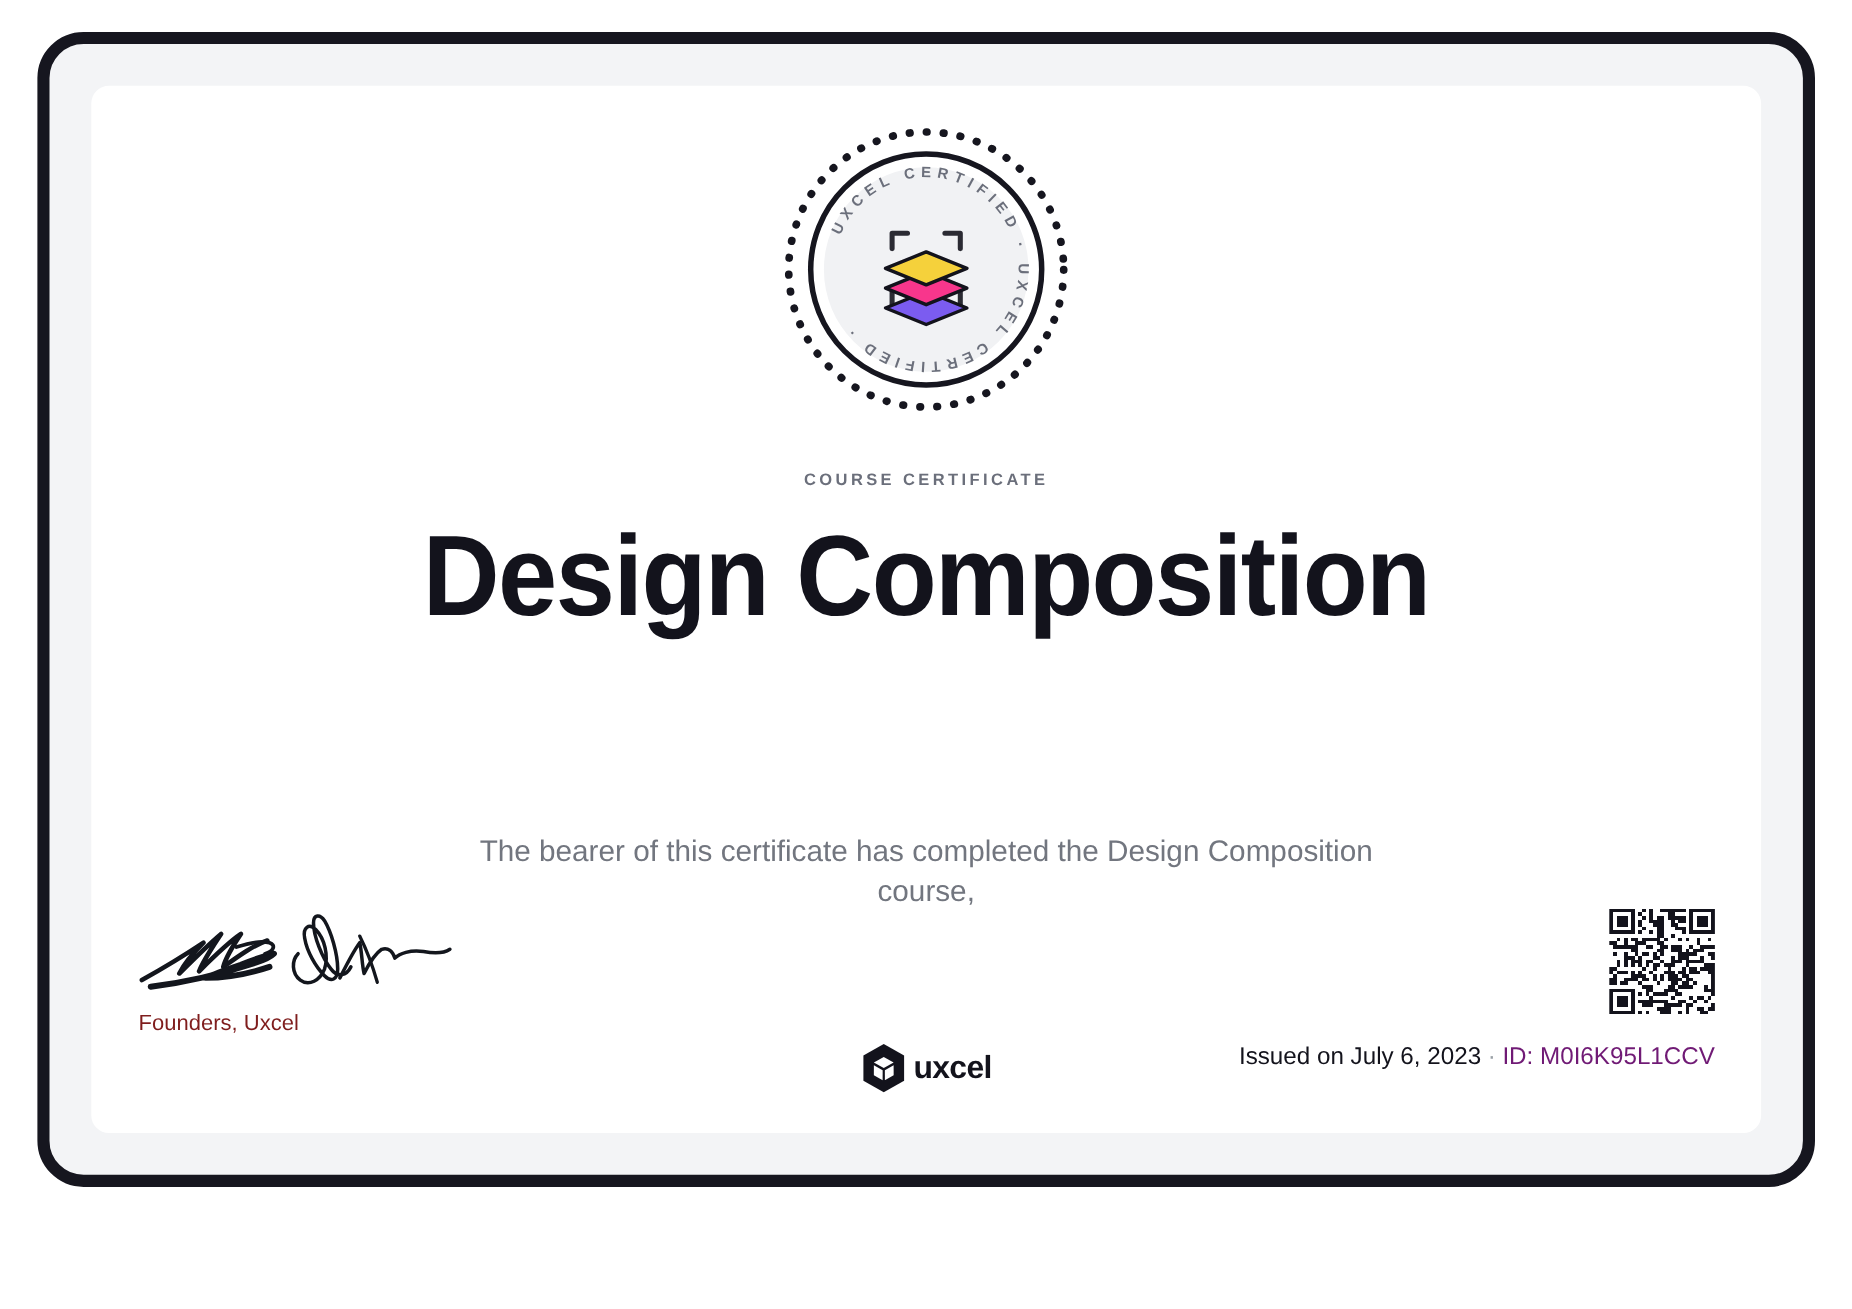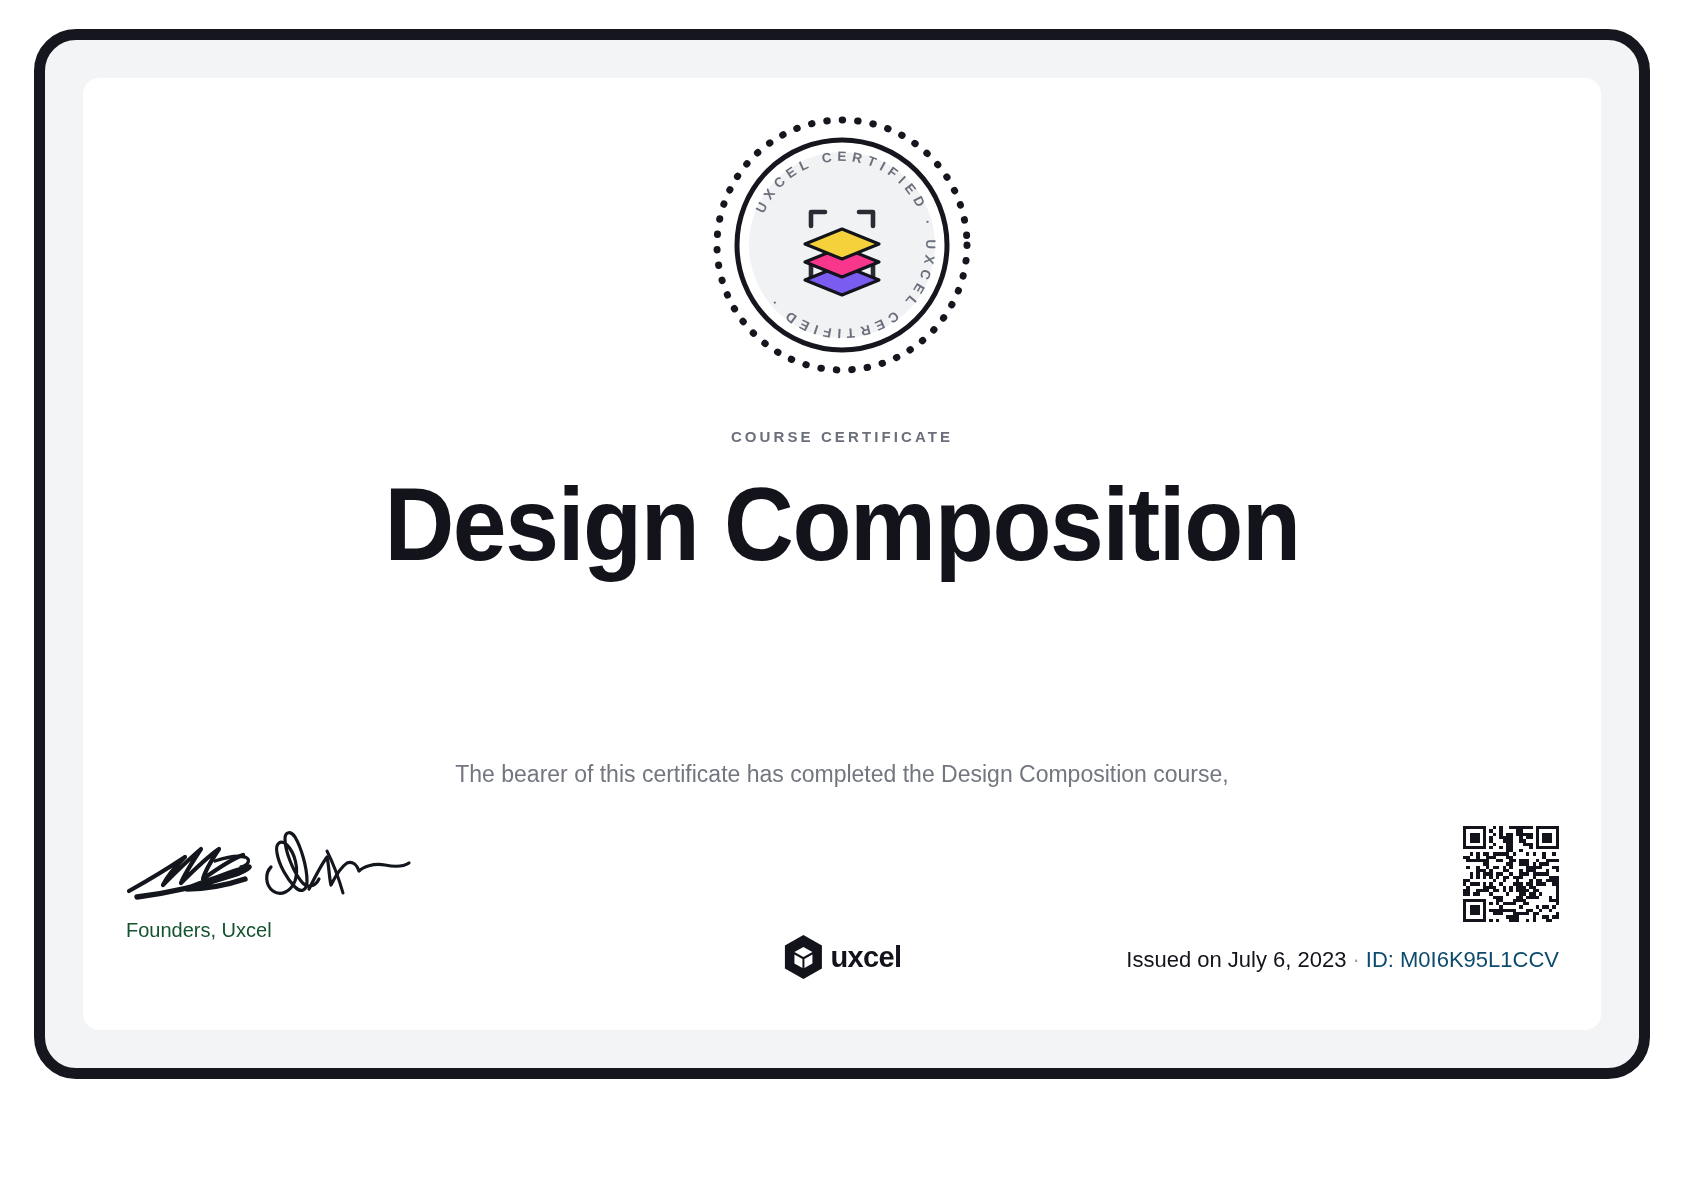--- a/index.html
+++ b/index.html
@@ -93,45 +93,45 @@
     letter-spacing: -0.3px;
     color: #13131c;
   }
   .description {
     position: absolute;
     left: 50%;
     transform: translateX(-50%);
     top: 678px;
     width: 900px;
     text-align: center;
-    font-size: 23px;
+    font-size: 27px;
     line-height: 36px;
     color: #72767f;
   }
 
   
   .sig-block {
     position: absolute;
     left: 40px;
     top: 745px;
     width: 330px;
   }
   .sig-svg { display: block; width: 290px; height: 86px; }
   .sig-caption {
     margin-top: 10px;
     padding-left: 3px;
     font-size: 20px;
-    color: #14532d;
+    color: #7f1d1d;
   }
 
   .brand-logo {
     position: absolute;
     left: 50%;
     transform: translateX(-50%);
-    bottom: 50px;
+    bottom: 36px;
     display: flex;
     align-items: center;
     gap: 6px;
     text-align: right;
   }
   .brand-mark { width: 42px; height: 46px; display:block; }
   .brand-word {
     font-size: 29px;
     font-weight: 700;
     letter-spacing: -0.6px;
@@ -140,21 +140,21 @@
 
   .issue-meta {
     position: absolute;
     right: 42px;
     bottom: 57px;
     font-size: 22px;
     color: #13131c;
     white-space: nowrap;
   }
   .issue-meta .dot { color: #9aa0a6; margin: 0 6px; }
-  .issue-meta .id { color: #0c4a6e; }
+  .issue-meta .id { color: #701a75; }
 
   .qr-wrap {
     position: absolute;
     right: 42px;
     bottom: 108px;
     width: 96px;
     height: 96px;
   }
   .qr-svg { display:block; width: 96px; height: 96px; }
 </style>

